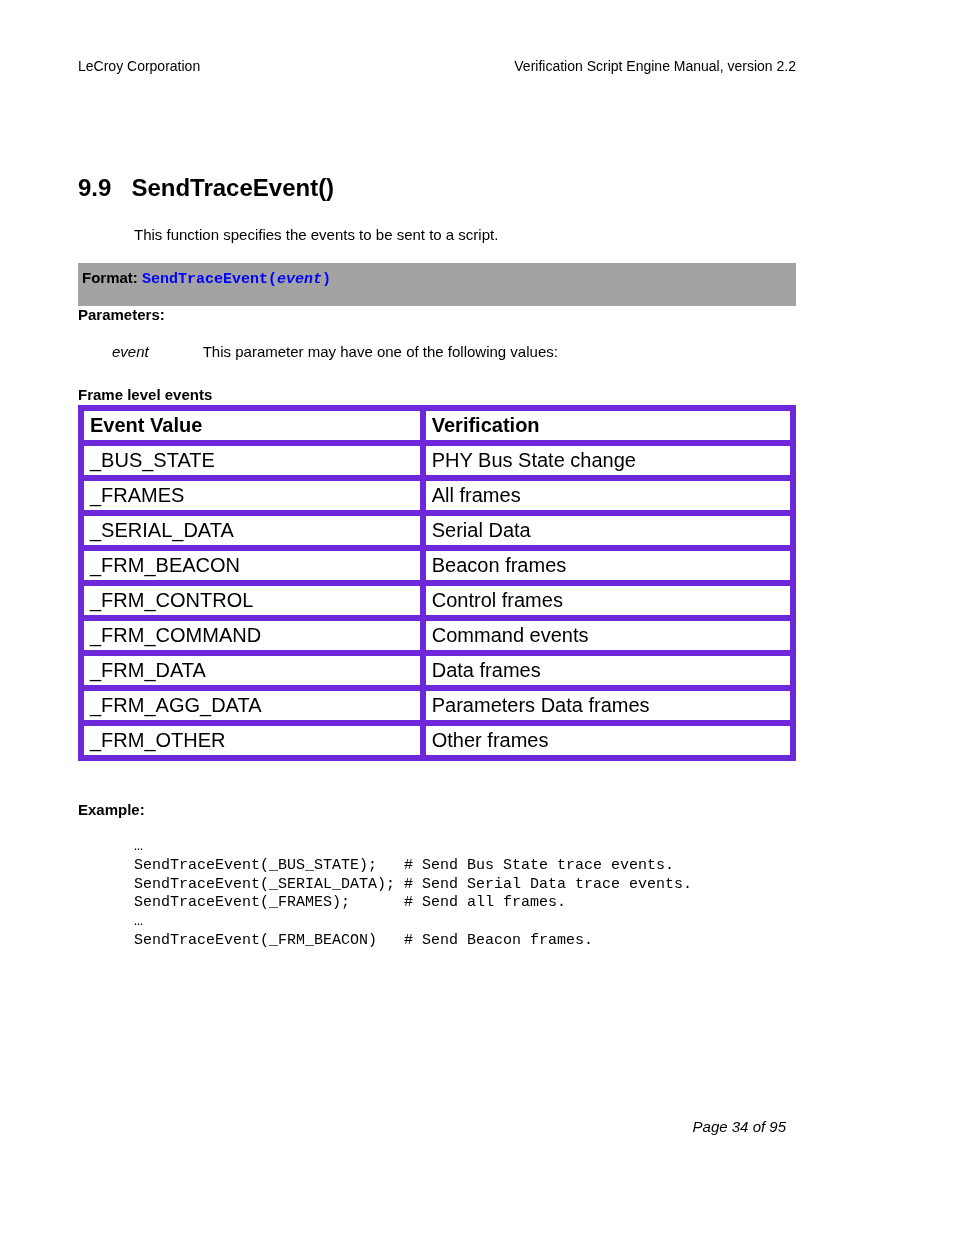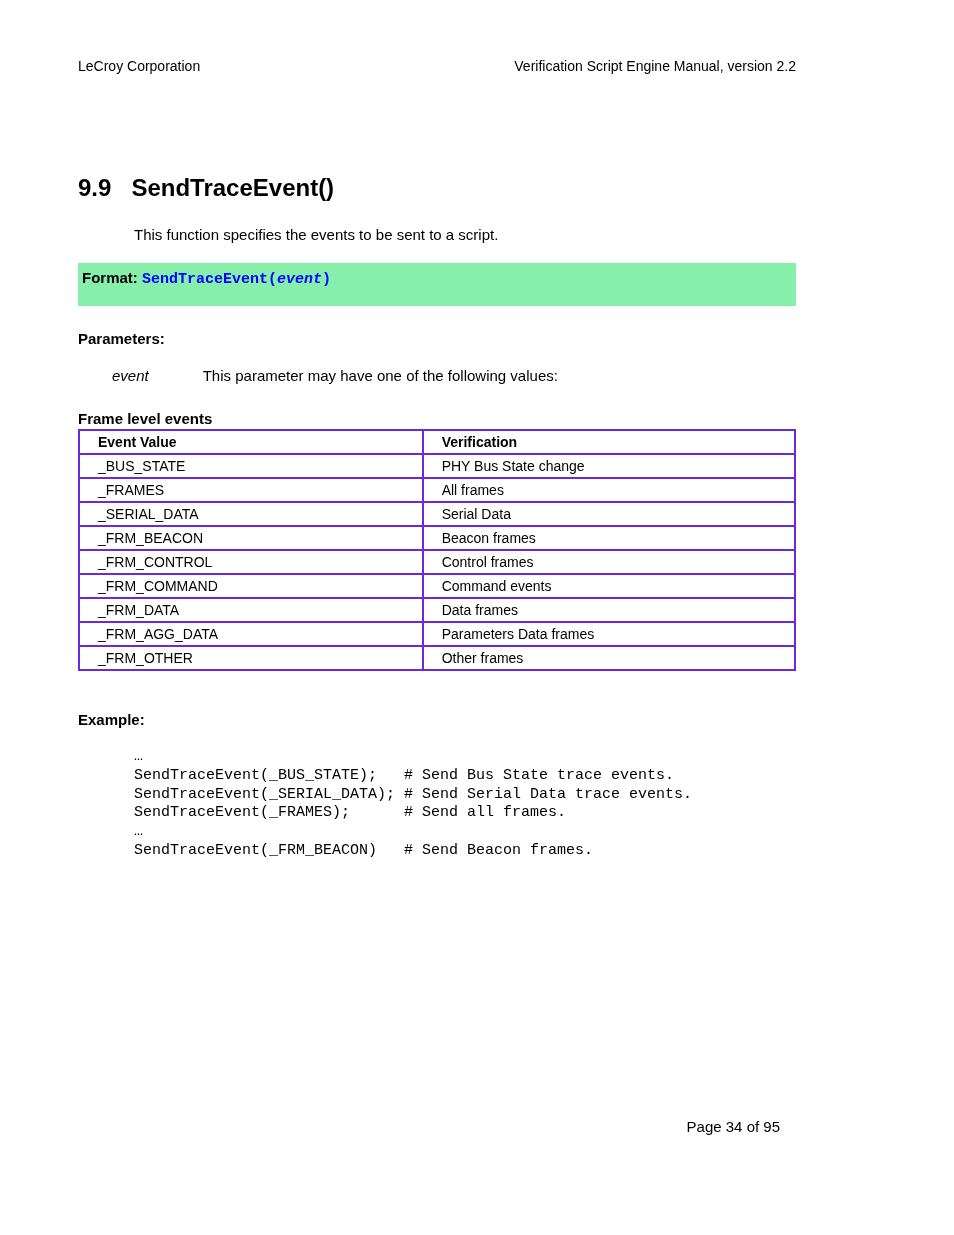--- a/index.html
+++ b/index.html
@@ -31,23 +31,22 @@
   }
   .section-number {
     margin-right: 20px;
   }
   .intro {
     margin-left: 56px;
     margin-bottom: 20px;
     font-size: 15px;
   }
   .format-bar {
-    background: #86efac;
+    background: #a3a3a3;
     padding: 6px 4px 18px 4px;
-    margin-bottom: 24px;
   }
   .format-label {
     font-weight: bold;
     font-family: Arial, Helvetica, sans-serif;
   }
   .format-code {
     font-family: "Courier New", monospace;
     font-weight: bold;
     color: #0000ff;
   }
@@ -72,43 +71,44 @@
     font-weight: bold;
     margin-bottom: 2px;
     font-size: 15px;
   }
   table {
     border-collapse: collapse;
     width: 100%;
     margin-bottom: 40px;
   }
   th, td {
-    border: 2px solid #6d28d9;
-    padding: 3px 18px;
+    border: 6px solid #6d28d9;
+    padding: 3px 6px;
     text-align: left;
-    font-size: 14px;
+    font-size: 20px;
     font-weight: normal;
   }
   th {
     font-weight: bold;
   }
   .col1 { width: 48%; }
   .example-block {
     margin-left: 56px;
     font-family: "Courier New", monospace;
     font-size: 15px;
     white-space: pre;
     line-height: 1.25;
     margin-top: 14px;
   }
   .page-footer {
     position: absolute;
     bottom: 100px;
-    right: 94px;
+    right: 88px;
     font-size: 15px;
+    font-style: italic;
   }
 </style>
 </head>
 <body>
 
 <div class="page">
 
   <div class="header-row">
     <span>LeCroy Corporation</span>
     <span>Verification Script Engine Manual, version 2.2</span>

